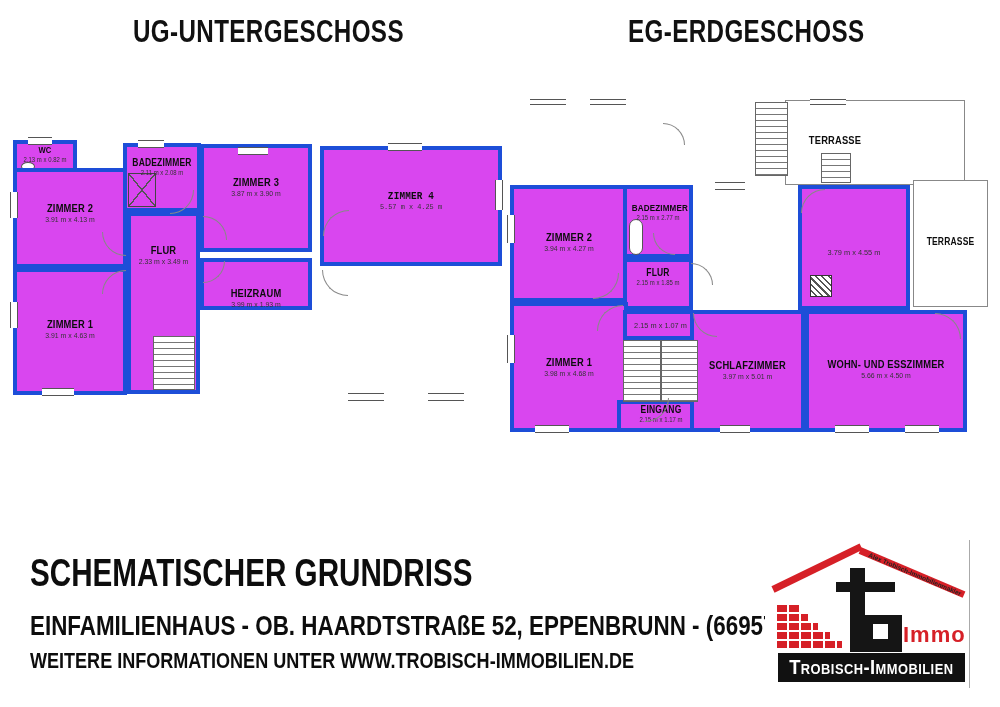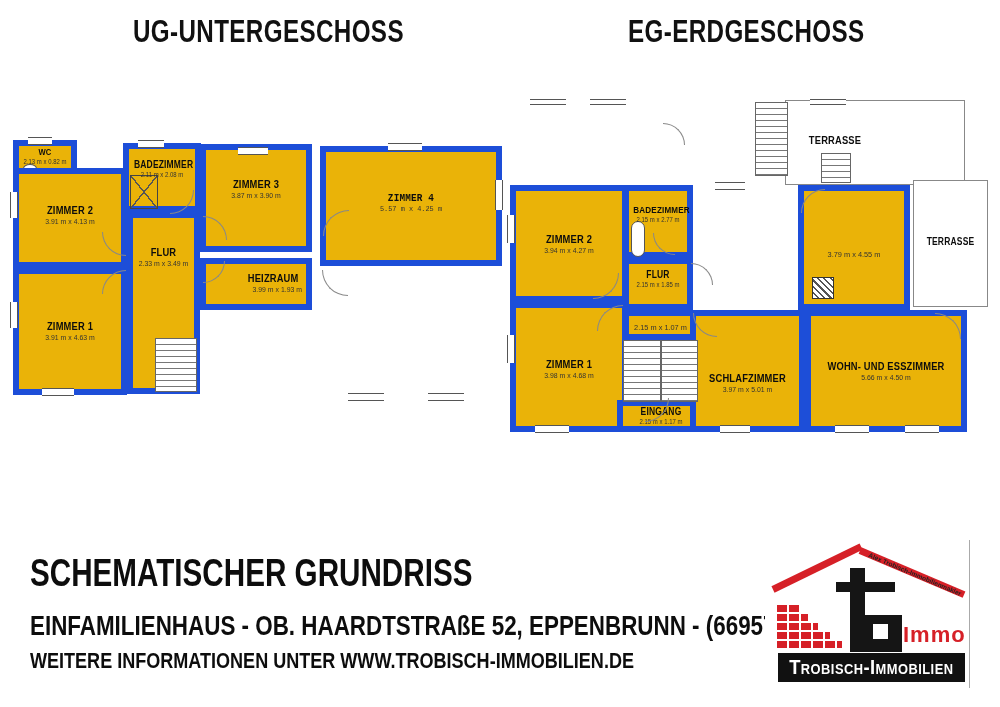--- a/index.html
+++ b/index.html
@@ -1,19 +1,19 @@
 <!DOCTYPE html>
 <html><head>
 <meta charset="utf-8">
 <style>
   html,body{margin:0;padding:0;}
   body{width:1000px;height:707px;position:relative;background:#fff;
        font-family:"Liberation Sans",sans-serif;overflow:hidden;color:#111;}
   .plan{position:absolute;}
-  .room{position:absolute;background:#eab308;border:6px solid #1d4ed8;box-sizing:border-box;z-index:1;}
+  .room{position:absolute;background:#d946ef;border:4px solid #1d4ed8;box-sizing:border-box;z-index:1;}
   .rthin{position:absolute;background:#fff;border:2px solid #555;box-sizing:border-box;z-index:0;}
   .rthin2{position:absolute;background:#fff;border:1.5px solid #888;box-sizing:border-box;z-index:0;}
   .lbl{position:absolute;left:0;right:0;text-align:center;z-index:3;pointer-events:none;}
   .rl{display:block;font-weight:700;font-size:11px;color:#0d0d0d;transform:scaleX(0.85);white-space:nowrap;letter-spacing:0.2px;}
   .rd{display:block;font-size:7.5px;color:#333;transform:scaleX(0.92);white-space:nowrap;margin-top:1px;}
   .sm .rl{font-size:9px;}
   .sm .rd{font-size:6.5px;}
   .win-h{position:absolute;background:#fff;border-top:1.5px solid #555;border-bottom:1.5px solid #555;box-sizing:border-box;z-index:2;}
   .win-v{position:absolute;background:#fff;border-left:1.5px solid #555;border-right:1.5px solid #555;box-sizing:border-box;z-index:2;}
   .arc{position:absolute;z-index:2;box-sizing:border-box;background:transparent;}
@@ -79,21 +79,21 @@
 
   <div class="room" style="left:117px;top:72px;width:73px;height:182px;">
     <div class="lbl" style="top:28px;">
       <span class="rl">FLUR</span>
       <span class="rd">2.33 m x 3.49 m</span>
     </div>
     <div class="stairs" style="left:22px;top:120px;width:42px;height:54px;"></div>
   </div>
 
   <div class="room" style="left:190px;top:118px;width:112px;height:52px;">
-    <div class="lbl" style="top:8px;text-align:right;">
+    <div class="lbl" style="top:25px;">
       <span class="rl">HEIZRAUM</span>
       <span class="rd">3.99 m x 1.93 m</span>
     </div>
   </div>
 
   <div class="room" style="left:3px;top:128px;width:114px;height:127px;">
     <div class="lbl" style="top:46px;">
       <span class="rl">ZIMMER 1</span>
       <span class="rd">3.91 m x 4.63 m</span>
     </div>
@@ -185,21 +185,21 @@
   <div class="stairs" style="left:156px;top:245px;width:37px;height:62px;"></div>
 
   <div class="room sm" style="left:112px;top:305px;width:88px;height:32px;">
     <div class="lbl" style="top:0px;">
       <span class="rl" style="font-size:10px;">EINGANG</span>
       <span class="rd">2.15 m x 1.17 m</span>
     </div>
   </div>
 
   <div class="room" style="left:185px;top:215px;width:115px;height:122px;">
-    <div class="lbl" style="top:56px;">
+    <div class="lbl" style="top:45px;">
       <span class="rl">SCHLAFZIMMER</span>
       <span class="rd">3.97 m x 5.01 m</span>
     </div>
   </div>
 
   <div class="room" style="left:300px;top:215px;width:162px;height:122px;">
     <div class="lbl" style="top:44px;">
       <span class="rl">WOHN- UND ESSZIMMER</span>
       <span class="rd">5.66 m x 4.50 m</span>
     </div>

